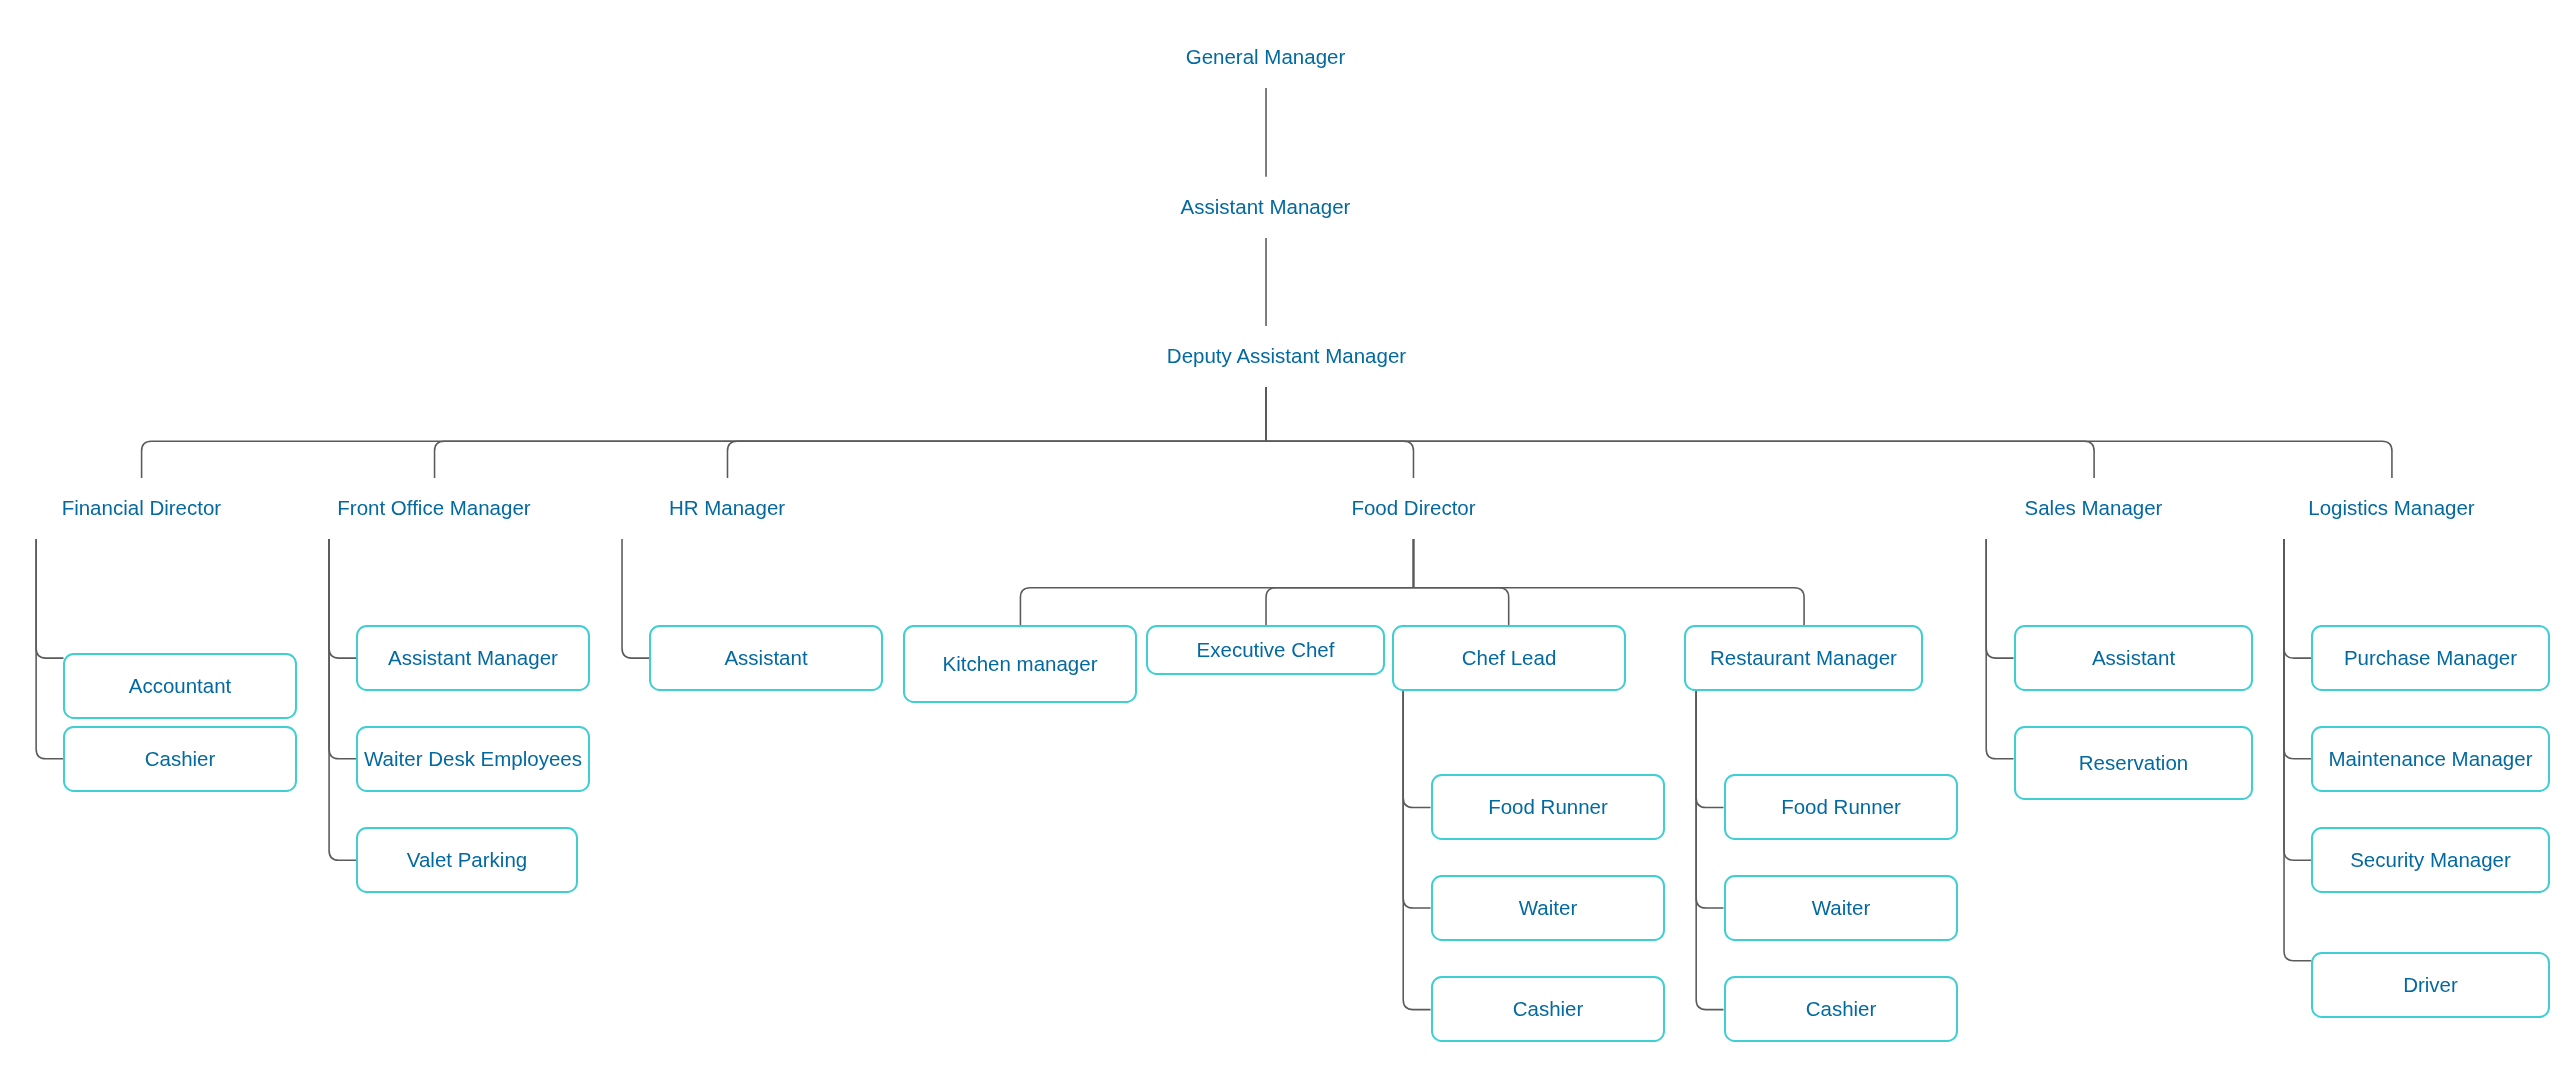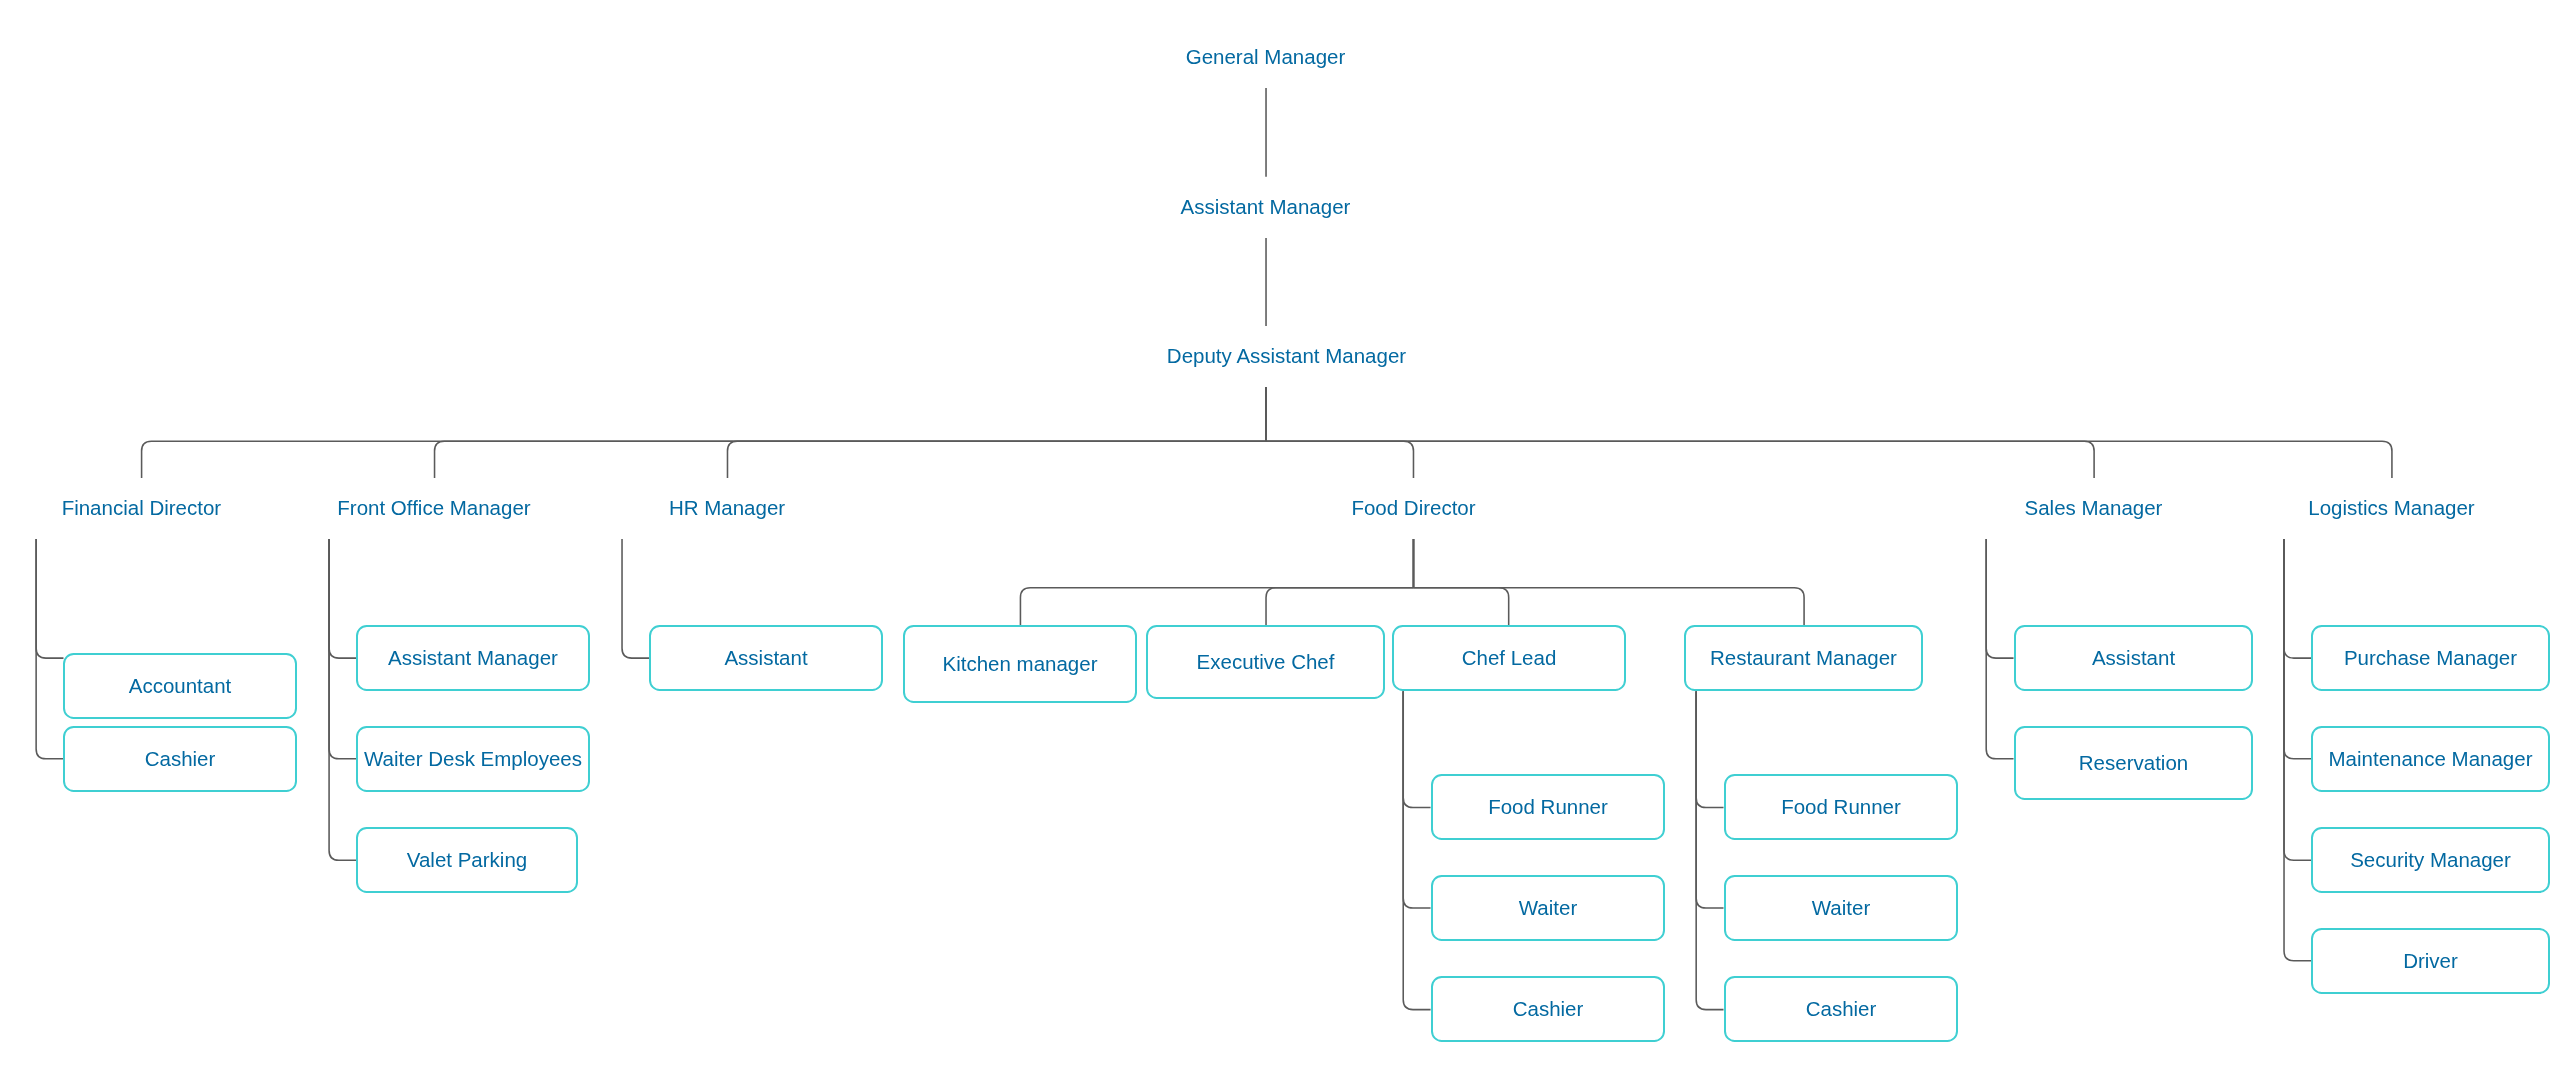--- a/index.html
+++ b/index.html
@@ -138,21 +138,21 @@
       </div>
       <div class="node level-staff" style="left: 356px; top: 827px; width: 222px; height: 66px;">
         <span class="node-label">Valet Parking</span>
       </div>
       <div class="node level-staff" style="left: 649px; top: 625px; width: 234px; height: 66px;">
         <span class="node-label">Assistant</span>
       </div>
       <div class="node level-staff" style="left: 903px; top: 625px; width: 234px; height: 78px;">
         <span class="node-label">Kitchen manager</span>
       </div>
-      <div class="node level-staff" style="left: 1146px; top: 625px; width: 239px; height: 74px;">
+      <div class="node level-staff" style="left: 1146px; top: 625px; width: 239px; height: 50px;">
         <span class="node-label">Executive Chef</span>
       </div>
       <div class="node level-staff" style="left: 1392px; top: 625px; width: 234px; height: 66px;">
         <span class="node-label">Chef Lead</span>
       </div>
       <div class="node level-staff" style="left: 1684px; top: 625px; width: 239px; height: 66px;">
         <span class="node-label">Restaurant Manager</span>
       </div>
       <div class="node level-staff" style="left: 1431px; top: 774px; width: 234px; height: 66px;">
         <span class="node-label">Food Runner</span>
@@ -180,18 +180,18 @@
       </div>
       <div class="node level-staff" style="left: 2311px; top: 625px; width: 239px; height: 66px;">
         <span class="node-label">Purchase Manager</span>
       </div>
       <div class="node level-staff" style="left: 2311px; top: 726px; width: 239px; height: 66px;">
         <span class="node-label">Maintenance Manager</span>
       </div>
       <div class="node level-staff" style="left: 2311px; top: 827px; width: 239px; height: 66px;">
         <span class="node-label">Security Manager</span>
       </div>
-      <div class="node level-staff" style="left: 2311px; top: 928px; width: 239px; height: 66px;">
+      <div class="node level-staff" style="left: 2311px; top: 952px; width: 239px; height: 66px;">
         <span class="node-label">Driver</span>
       </div>
     </div>
 </div>
 
 
 </body></html>

